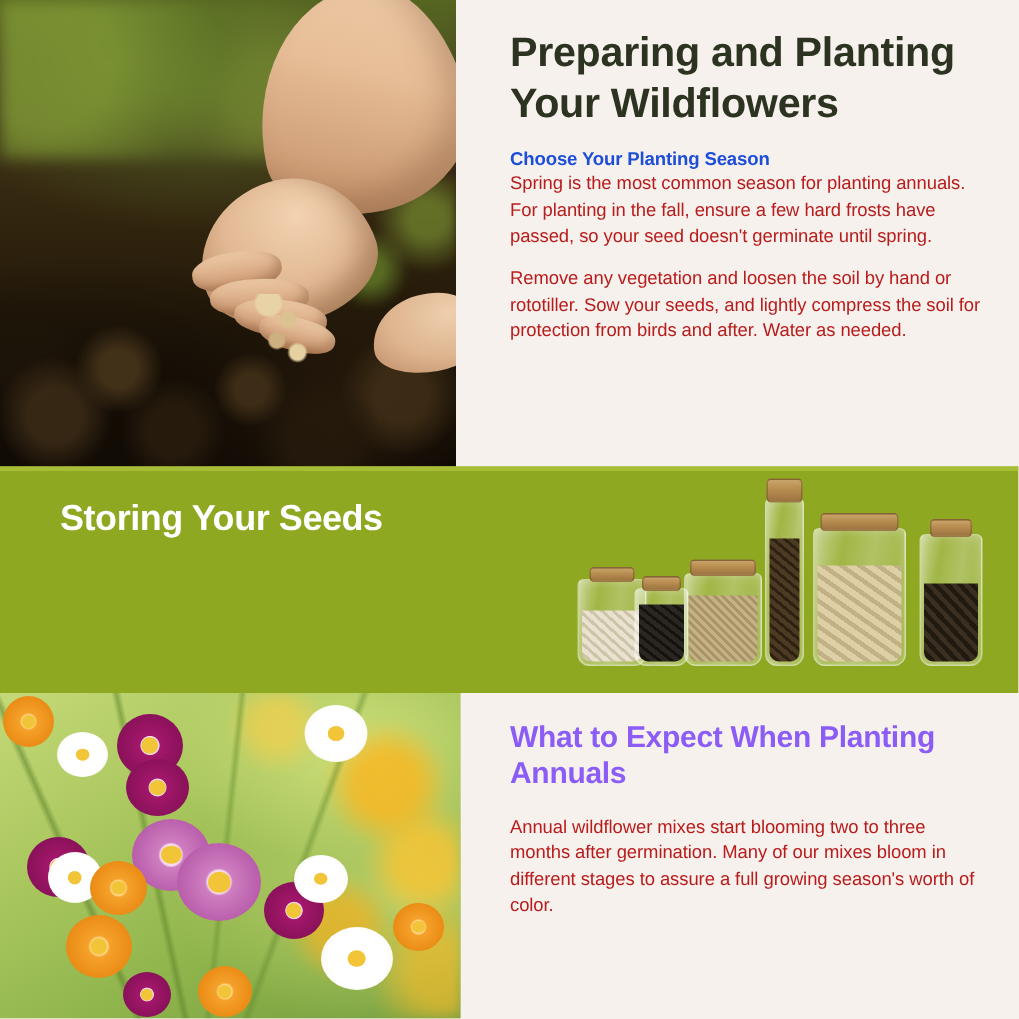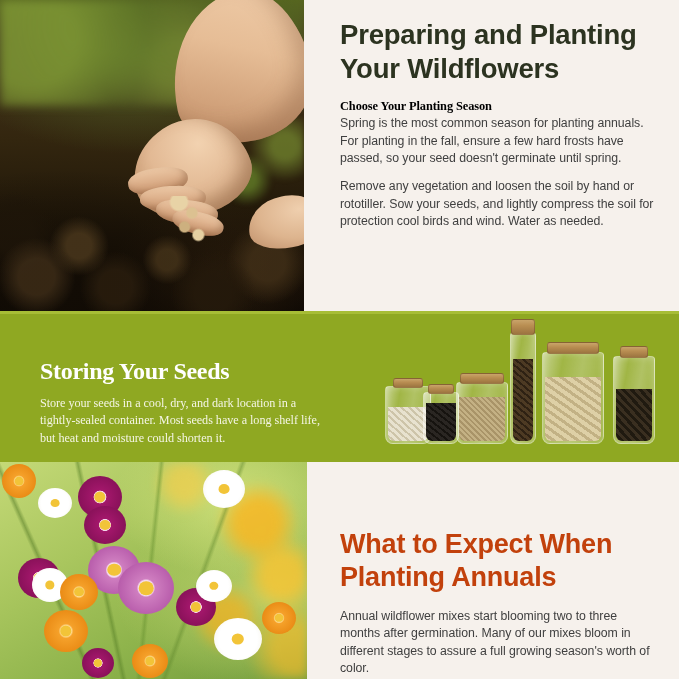--- a/index.html
+++ b/index.html
@@ -99,35 +99,35 @@
     position:absolute; left:310px; top:0; width:369px; height:311px;
     background:#F6F1EC;
     padding: 18px 22px 0 30px;
   }
   .h-main {
     font-size: 27.5px; line-height: 1.22; font-weight: 700;
     color:#2C3320; letter-spacing:-0.2px; margin-bottom: 14px;
   }
   .sub-block { margin-bottom: 11px; }
   .sub-head {
-    font-size: 12.4px; font-weight: 700; color:#000000;
-    letter-spacing:-0.1px; margin-bottom: 1px; font-family: Liberation Serif, serif;
+    font-size: 12.4px; font-weight: 700; color:#1d4ed8;
+    letter-spacing:-0.1px; margin-bottom: 1px;
   }
   .body-txt {
-    font-size: 12.3px; line-height: 1.42; color:#404040;
+    font-size: 12.3px; line-height: 1.42; color:#b91c1c;
     letter-spacing:-0.05px;
   }
 
   
   .sec-green {
     position:absolute; left:0; top:311px; width:679px; height:151px;
     background:#8FA822;
     border-top: 3px solid #A7BD36;
   }
-  .green-text { position:absolute; left:40px; top:44px; width:282px;font-family:Liberation Serif, serif; }
+  .green-text { position:absolute; left:40px; top:18px; width:282px; }
   .h-green {
     font-size:24px; font-weight:700; color:#FFFFFF;
     letter-spacing:-0.3px; margin-bottom:10px;
   }
   .body-green {
     font-size:12.2px; line-height:1.42; color:#F4F5E4; letter-spacing:-0.05px;
   }
   .jars { position:absolute; left:385px; top:8px; width:285px; height:130px; }
   .jar { position:absolute; bottom:8px; }
   .jar .glass {
@@ -189,22 +189,22 @@
   .b-mag   { background: radial-gradient(circle, #f4d7ea 0 20%, #a3176b 22%, #8d125c 64%, #7d0f50 100%); }
   .b-pink  { background: radial-gradient(circle, #f6dcef 0 20%, #cf7ec0 24%, #bb61ae 66%, #a94f9d 100%); }
   .b-white { background: radial-gradient(circle, #ffffff 0 60%, #f2f0e6 100%); }
   .b-org   { background: radial-gradient(circle, #ffe09a 0 18%, #f5a12a 24%, #ea8c16 70%, #d97c0c 100%); }
 
   .panel-bot-right {
     position:absolute; left:312px; top:0; width:367px; height:217px;
     background:#F6F1EC; padding: 18px 24px 0 28px;
   }
   .h-bot {
-    font-size:27px; line-height:1.22; font-weight:700;
-    color:#c2410c; letter-spacing:-0.2px; margin-bottom:14px;margin-top:48px;
+    font-size:20px; line-height:1.22; font-weight:700;
+    color:#8b5cf6; letter-spacing:-0.2px; margin-bottom:14px;
   }
 </style>
 </head>
 <body>
 
 <div id="page">
 
   <section class="sec-top">
 
     <div class="photo-soil">
@@ -226,29 +226,28 @@
 
       <div class="sub-block">
         <div class="sub-head">Choose Your Planting Season</div>
         <p class="body-txt">Spring is the most common season for planting annuals. For planting in the fall, ensure a few hard frosts have passed, so your seed doesn't germinate until spring.</p>
       </div>
 
       <div class="sub-block">
       </div>
 
       <div class="sub-block">
-        <p class="body-txt">Remove any vegetation and loosen the soil by hand or rototiller. Sow your seeds, and lightly compress the soil for protection cool birds and wind. Water as needed.</p>
+        <p class="body-txt">Remove any vegetation and loosen the soil by hand or rototiller. Sow your seeds, and lightly compress the soil for protection from birds and after. Water as needed.</p>
       </div>
     </div>
   </section>
 
   <section class="sec-green">
     <div class="green-text">
       <h2 class="h-green">Storing Your Seeds</h2>
-      <p class="body-green">Store your seeds in a cool, dry, and dark location in a tightly-sealed container. Most seeds have a long shelf life, but heat and moisture could shorten it.</p>
     </div>
 
     <div class="jars">
 
       <div class="jar" style="left:0px; width:46px; height:58px;">
         <div class="glass"></div>
         <div class="cork" style="top:-8px; width:30px; height:10px;"></div>
         <div class="fill fill-white" style="height:34px;"></div>
       </div>
 

